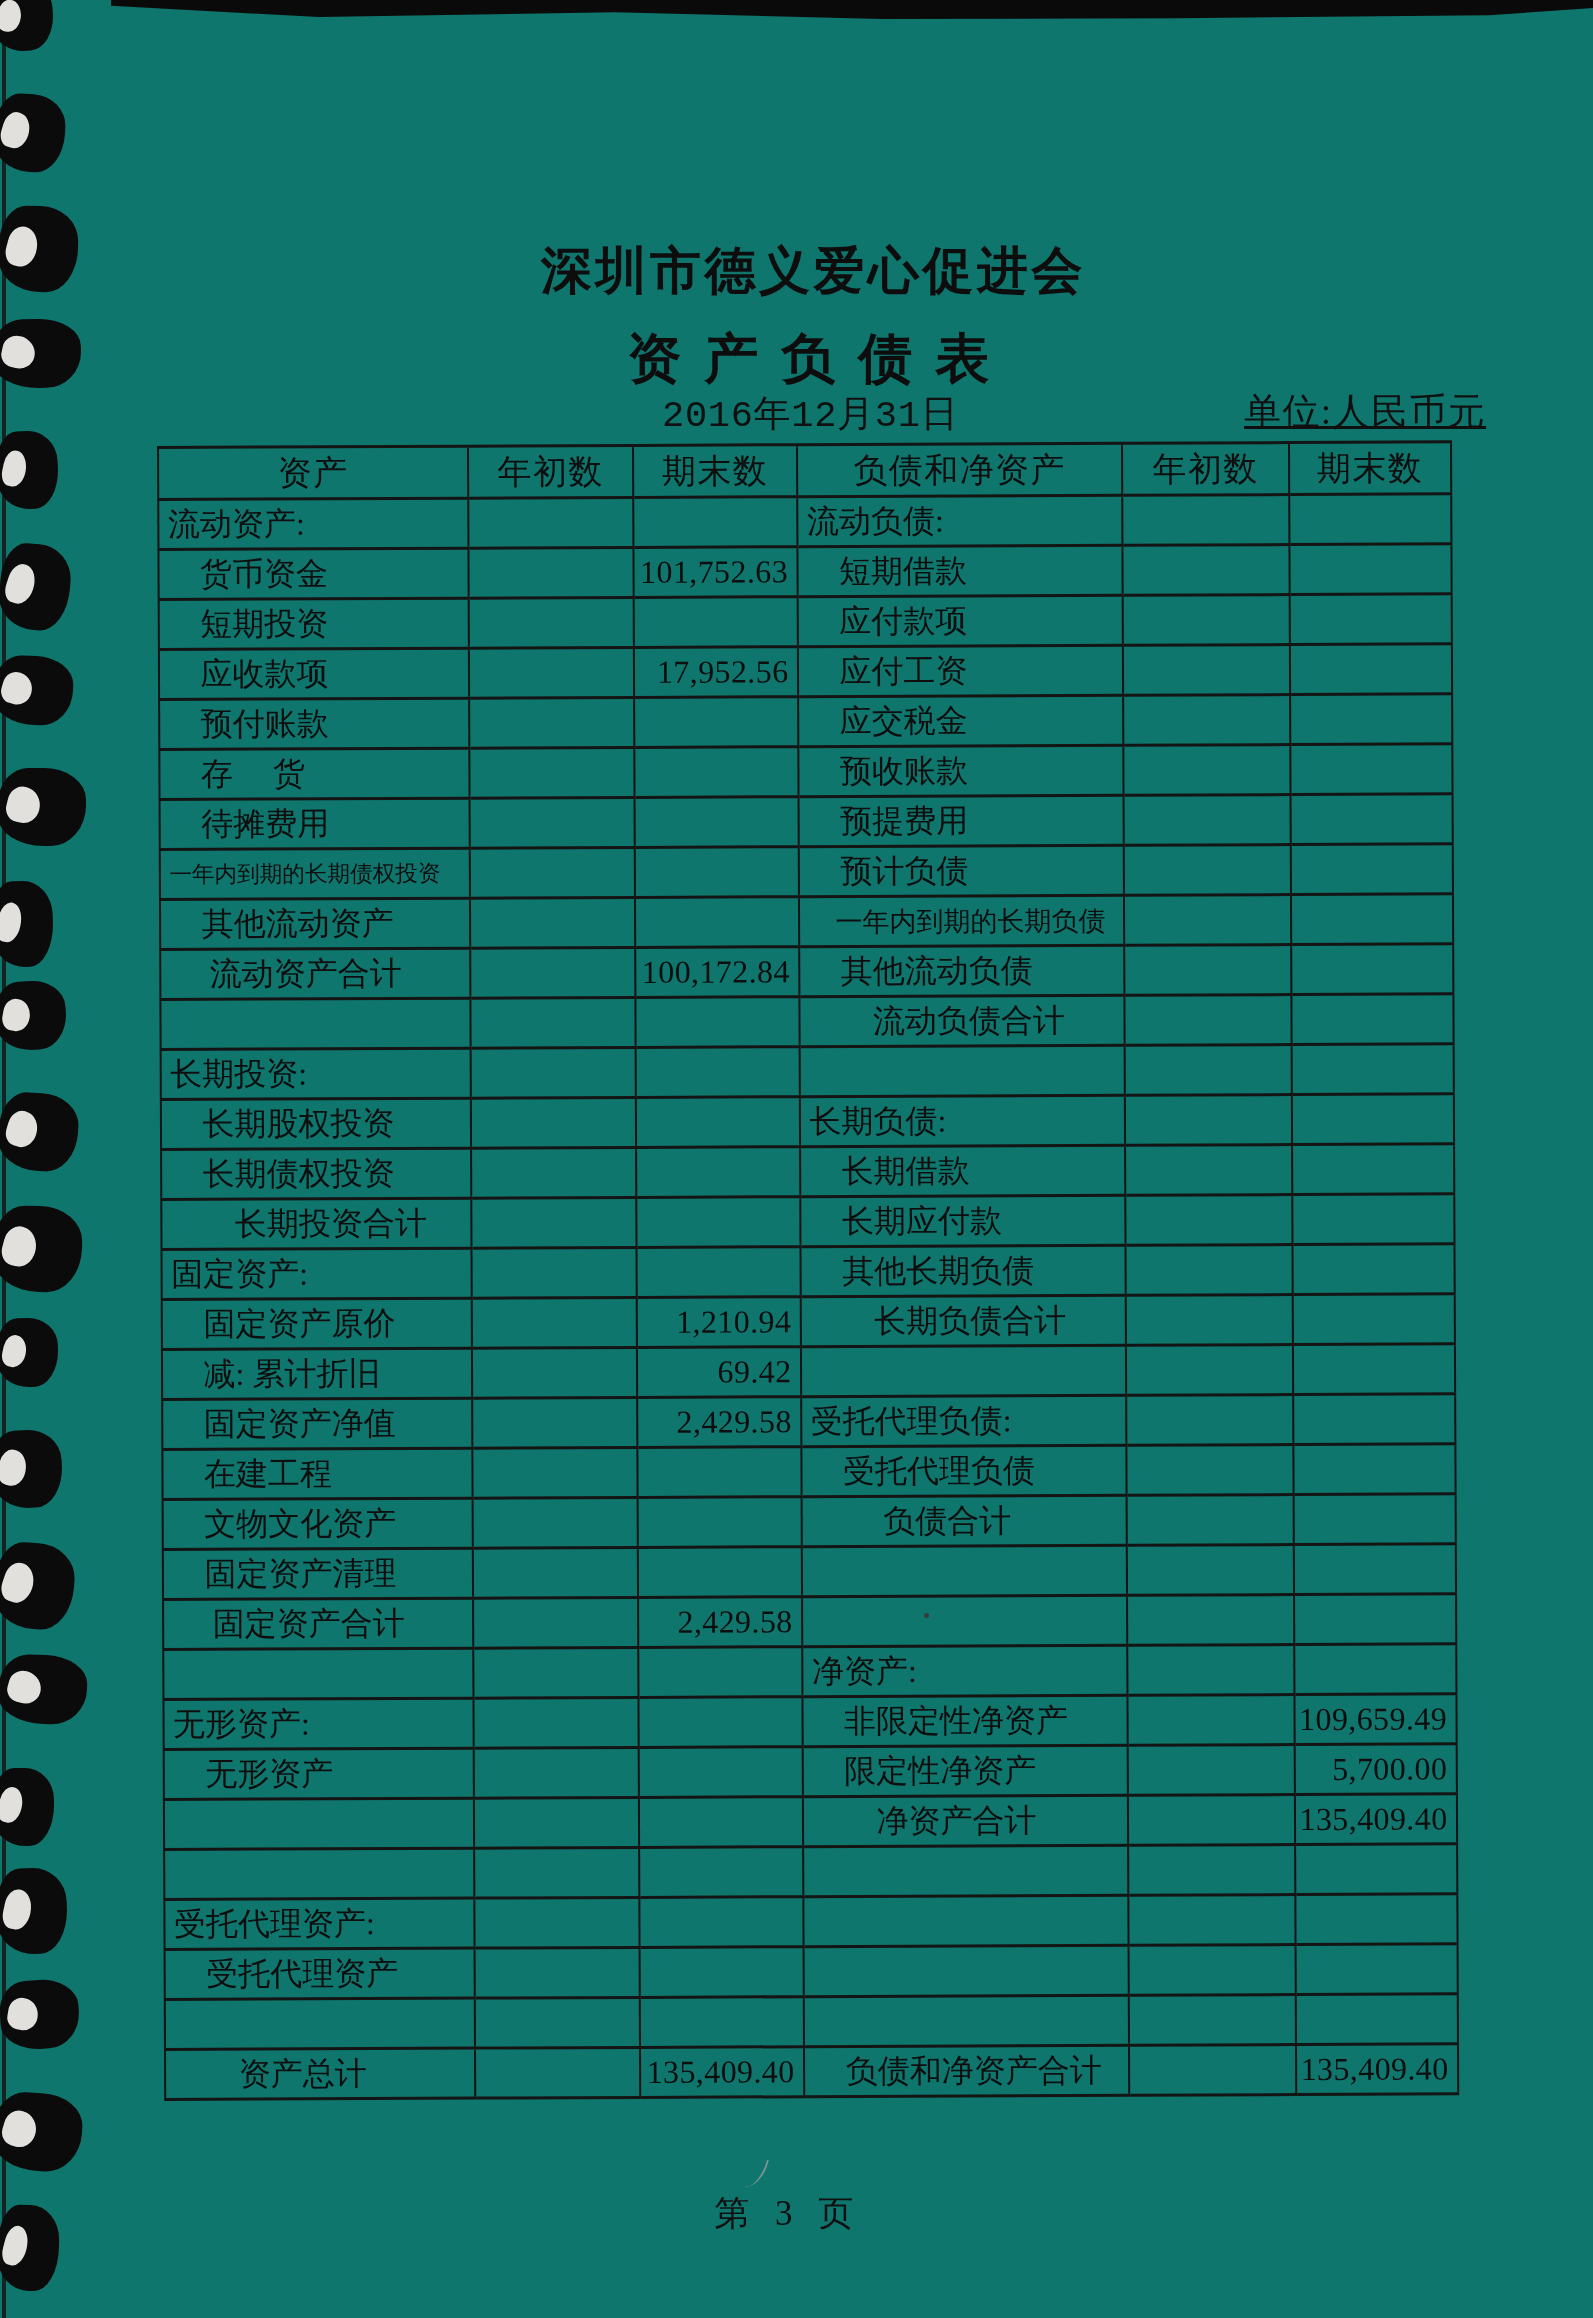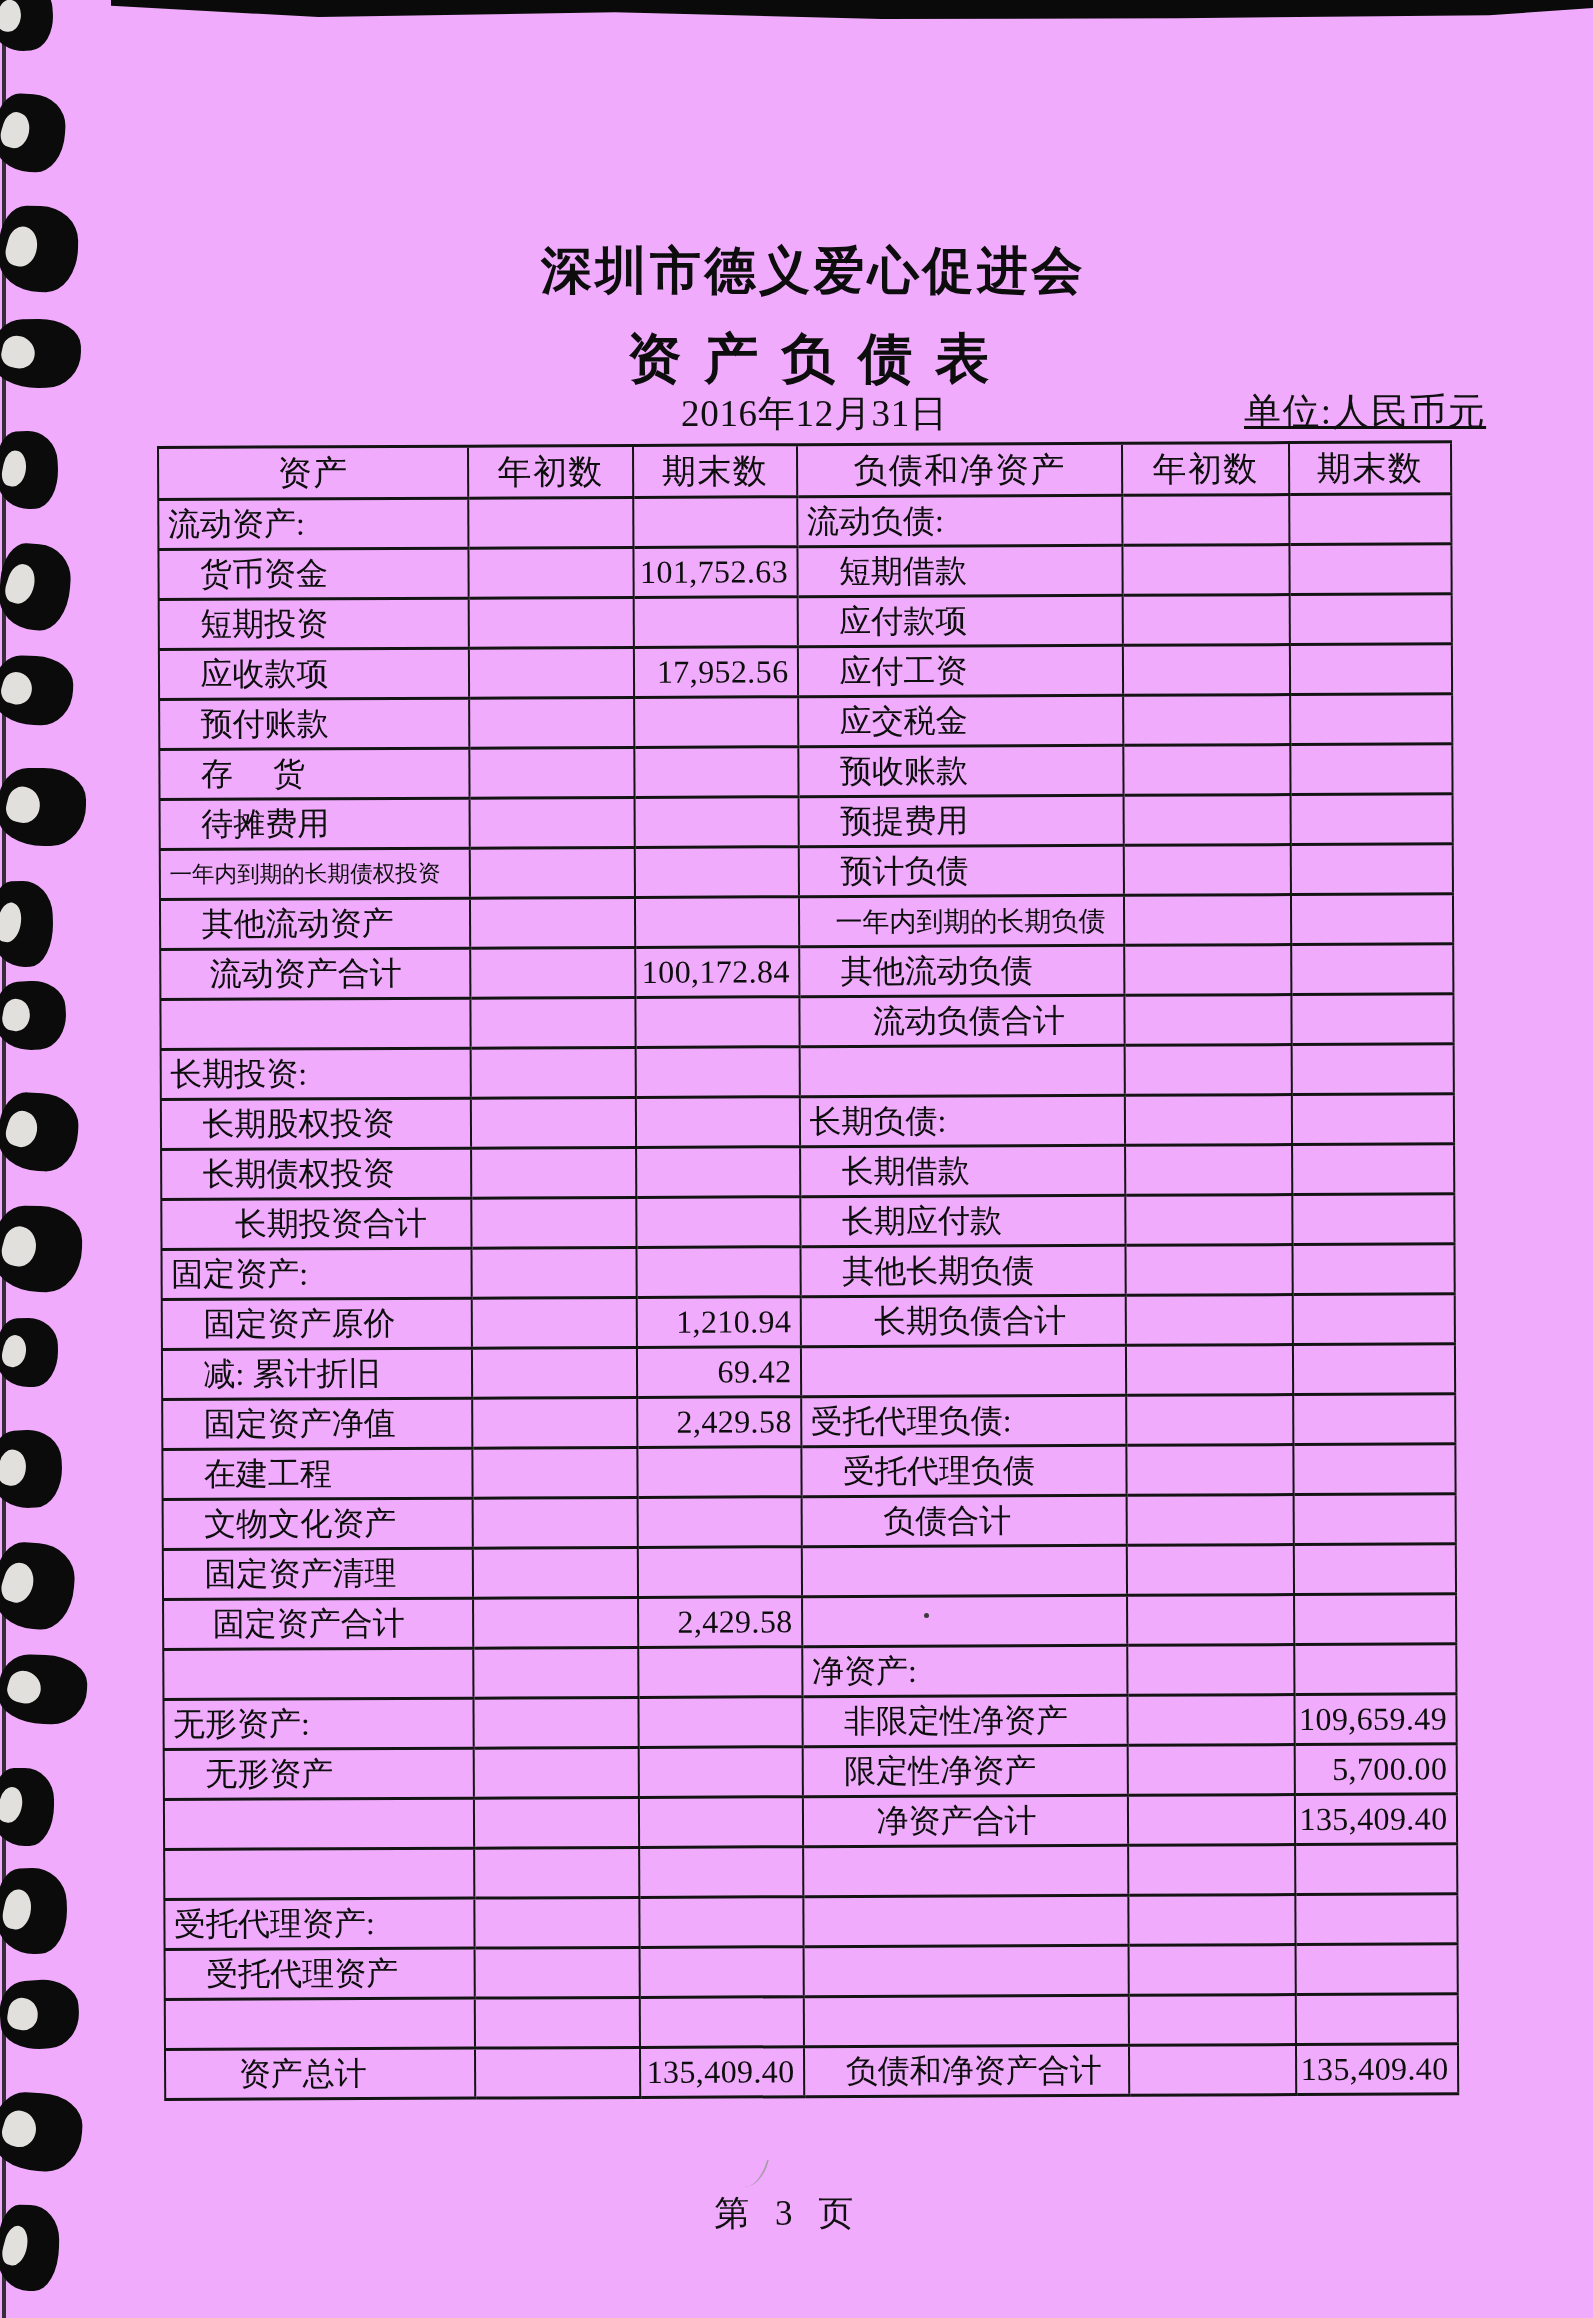--- a/index.html
+++ b/index.html
@@ -1,19 +1,19 @@
 <!DOCTYPE html>
 <html lang="zh" style="font-size:11.3px"><head>
 <meta charset="utf-8">
 <style>
   html,body{margin:0;padding:0;background:#e8e8e6;}
   .page{
     position:relative;
     width:1593px;height:2319px;
-    background:#f0abfc;
+    background:#0f766e;
     overflow:hidden;
     font-family:"Liberation Serif","DejaVu Serif",serif;
     color:#111;
   }
   
   .scan-top-edge{
     position:absolute;top:0;left:111px;right:0;height:19px;background:#0a0a0a;
     clip-path:polygon(0 0,100% 0,100% 42%,93% 80%,72% 96%,52% 100%,34% 64%,14% 90%,0 30%);
   }
   .scan-left-line{
@@ -45,22 +45,22 @@
     font-weight:bold;font-size:51px;letter-spacing:3.5px;color:#0d0d0d;
   }
   .doc-title{
     position:absolute;top:323px;left:0;width:100%;margin:0;
     text-align:center;transform:translateX(12.7px);
     font-family:"DejaVu Sans","Liberation Sans",sans-serif;
     font-weight:bold;font-size:54px;letter-spacing:2.1px;color:#0d0d0d;
     white-space:pre;
   }
   .report-date{
-    position:absolute;top:389px;left:681px;
-    font-size:37px;letter-spacing:0.7px;color:#101010;
+    position:absolute;top:389px;left:662px;
+    font-size:37px;letter-spacing:0.7px;color:#101010;font-family:Liberation Mono, monospace;
   }
   .unit-label{
     position:absolute;top:387px;left:1244px;
     font-size:37px;letter-spacing:1.4px;color:#101010;text-decoration:underline;
   }
   
   table.bs{
     position:absolute;top:446px;left:157px;width:1293px;
     border-collapse:collapse;table-layout:fixed;
     transform:rotate(-0.25deg);transform-origin:0 0;

